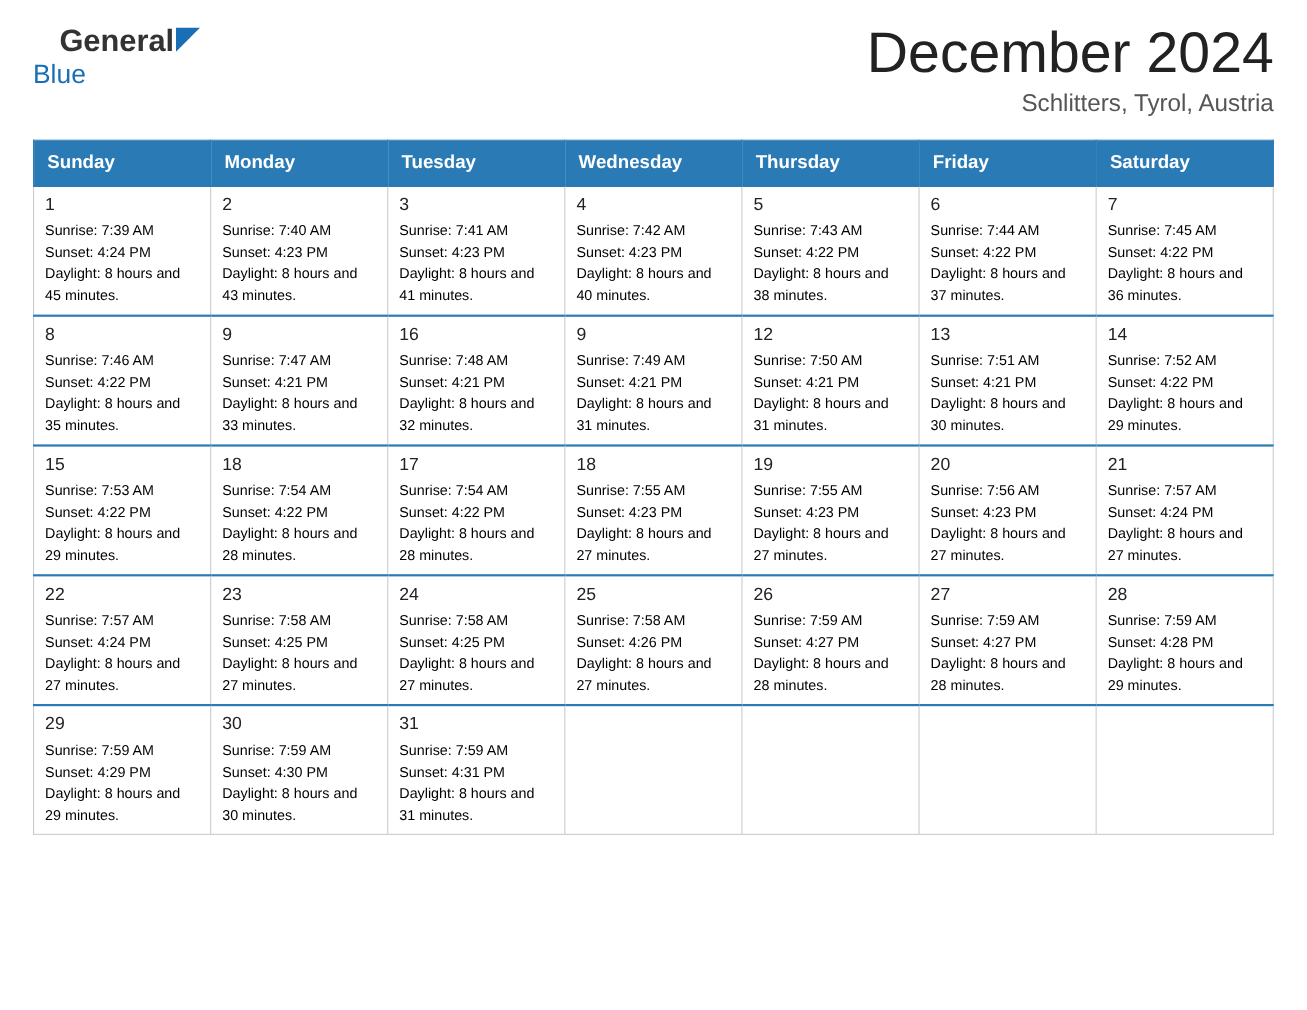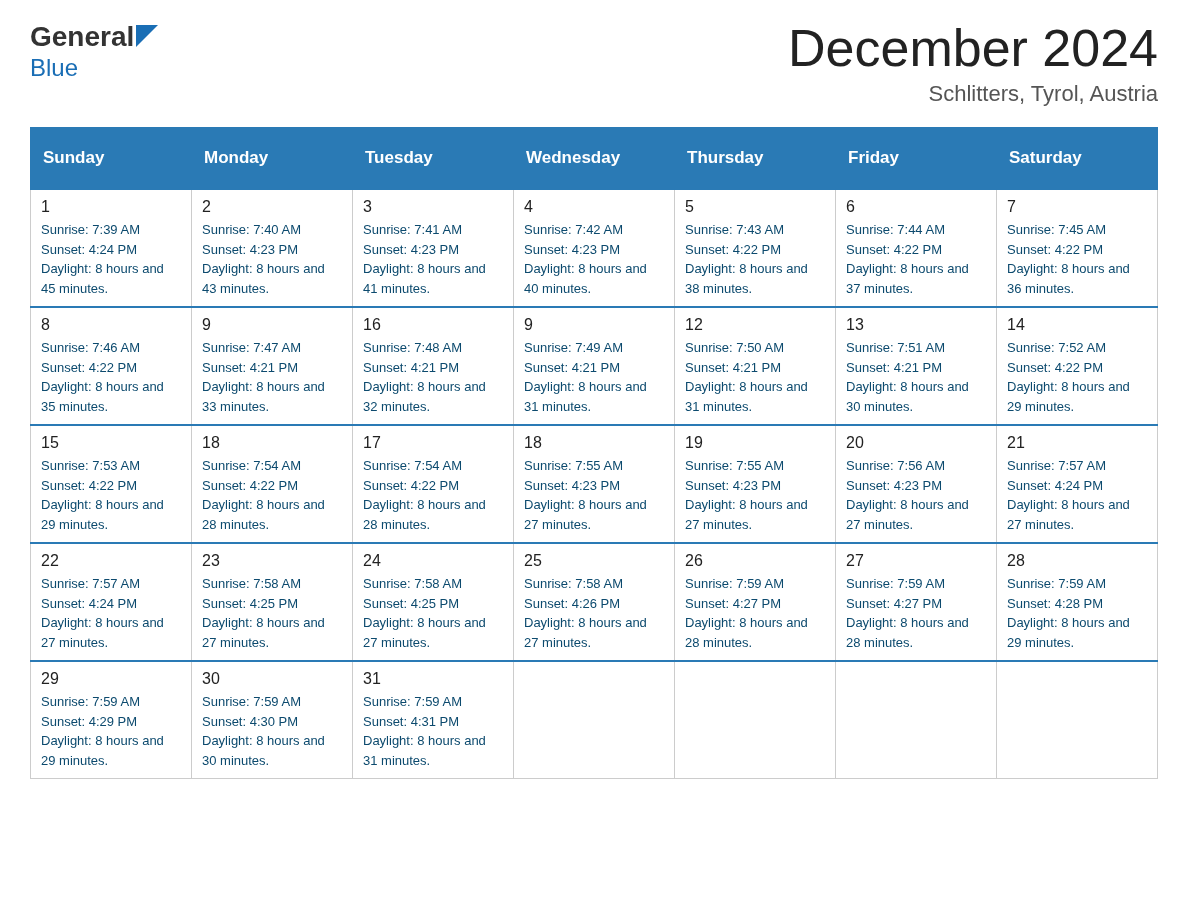--- a/index.html
+++ b/index.html
@@ -37,21 +37,21 @@
     }
     .calendar {
       width: 100%;
       border-collapse: collapse;
     }
     .calendar th {
       background: #2a7ab5;
       color: #fff;
       font-size: 17px;
       font-weight: bold;
-      padding: 20px 12px;
+      padding: 10px 12px;
       text-align: left;
       border: 1px solid #2a7ab5;
     }
     .calendar td {
       vertical-align: top;
       padding: 8px 10px;
       font-size: 13.5px;
       color: #333;
       border: 1px solid #ccc;
       width: calc(100% / 7);
@@ -62,39 +62,40 @@
     }
     .day-num {
       font-size: 16px;
       font-weight: normal;
       color: #222;
       display: block;
       margin-bottom: 4px;
     }
     .day-info {
       font-size: 13px;
-      color: #0c4a6e;
+      color: #000000;
       line-height: 1.5;
     }
     .empty-cell {
       background: #fff;
     }
     
     .logo-wrapper {
       display: flex;
       align-items: center;
       gap: 0;
     }
     .logo-block {
       line-height: 1.2;
     }
     .logo-line1 {
       font-size: 28px;
       font-weight: bold;
       color: #333;
+      margin-left: 24px;
     }
     .logo-line2 {
       font-size: 24px;
       font-weight: normal;
       color: #1a6eb5;
     }
   </style>
 </head>
 <body>
 

